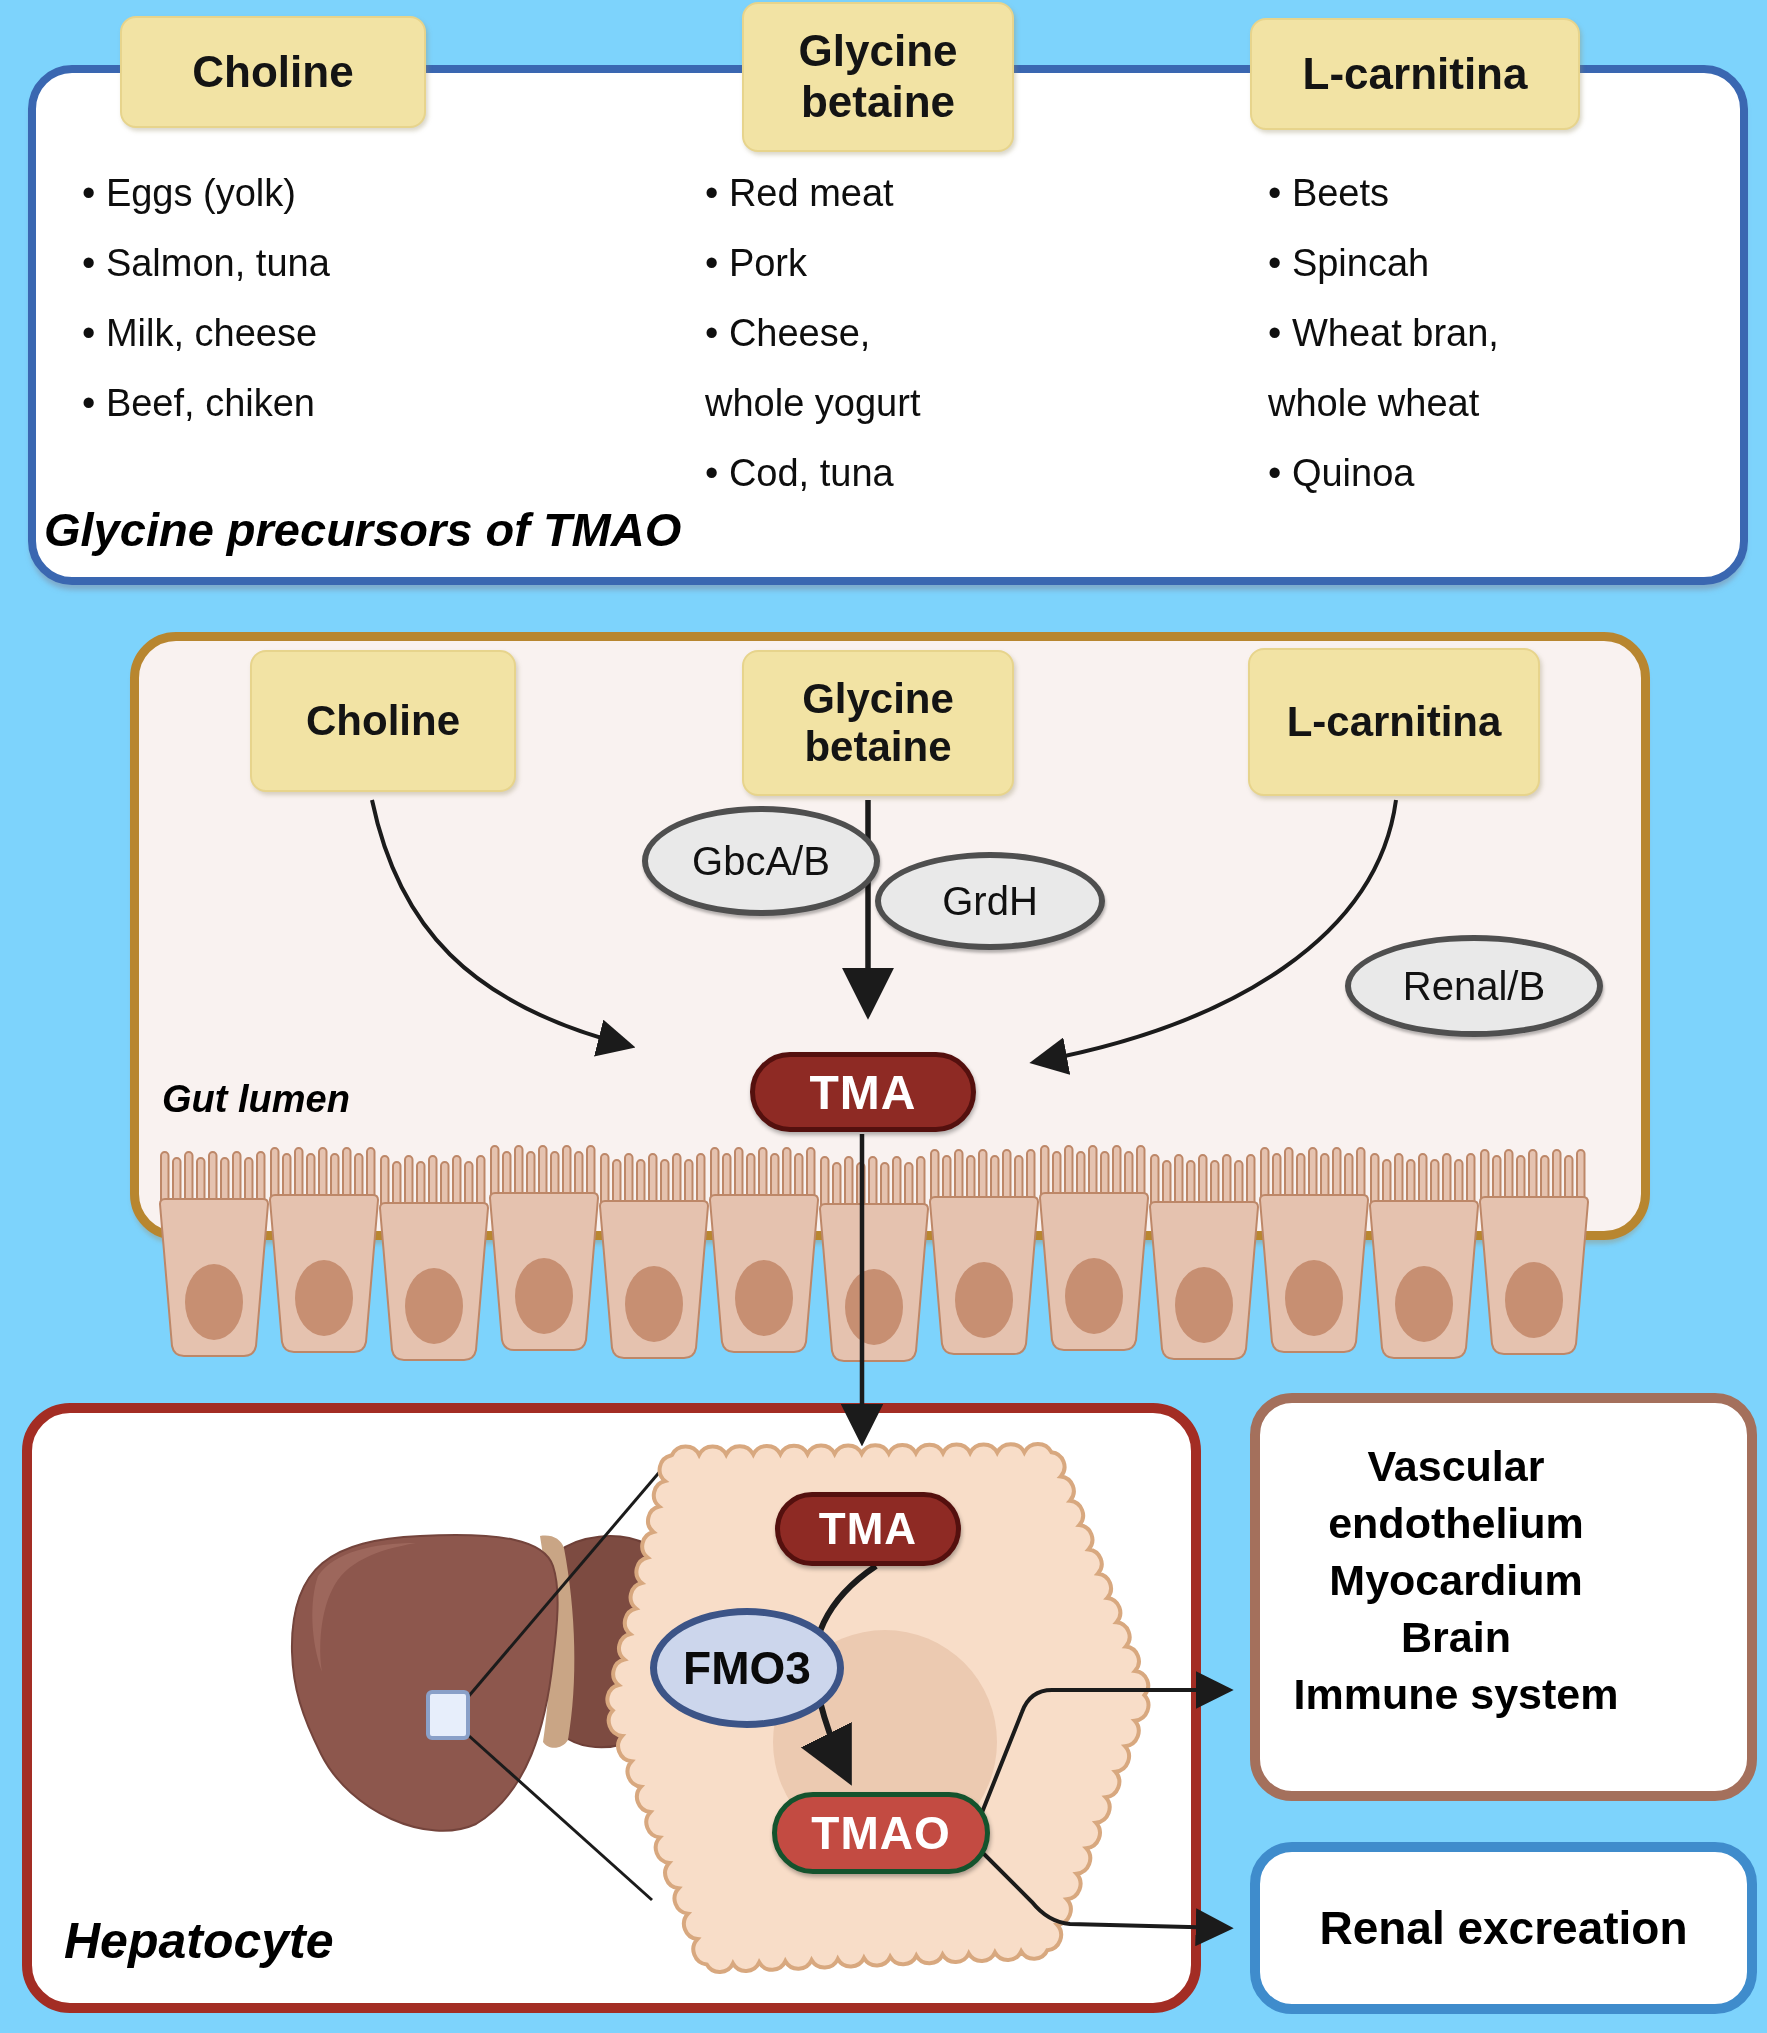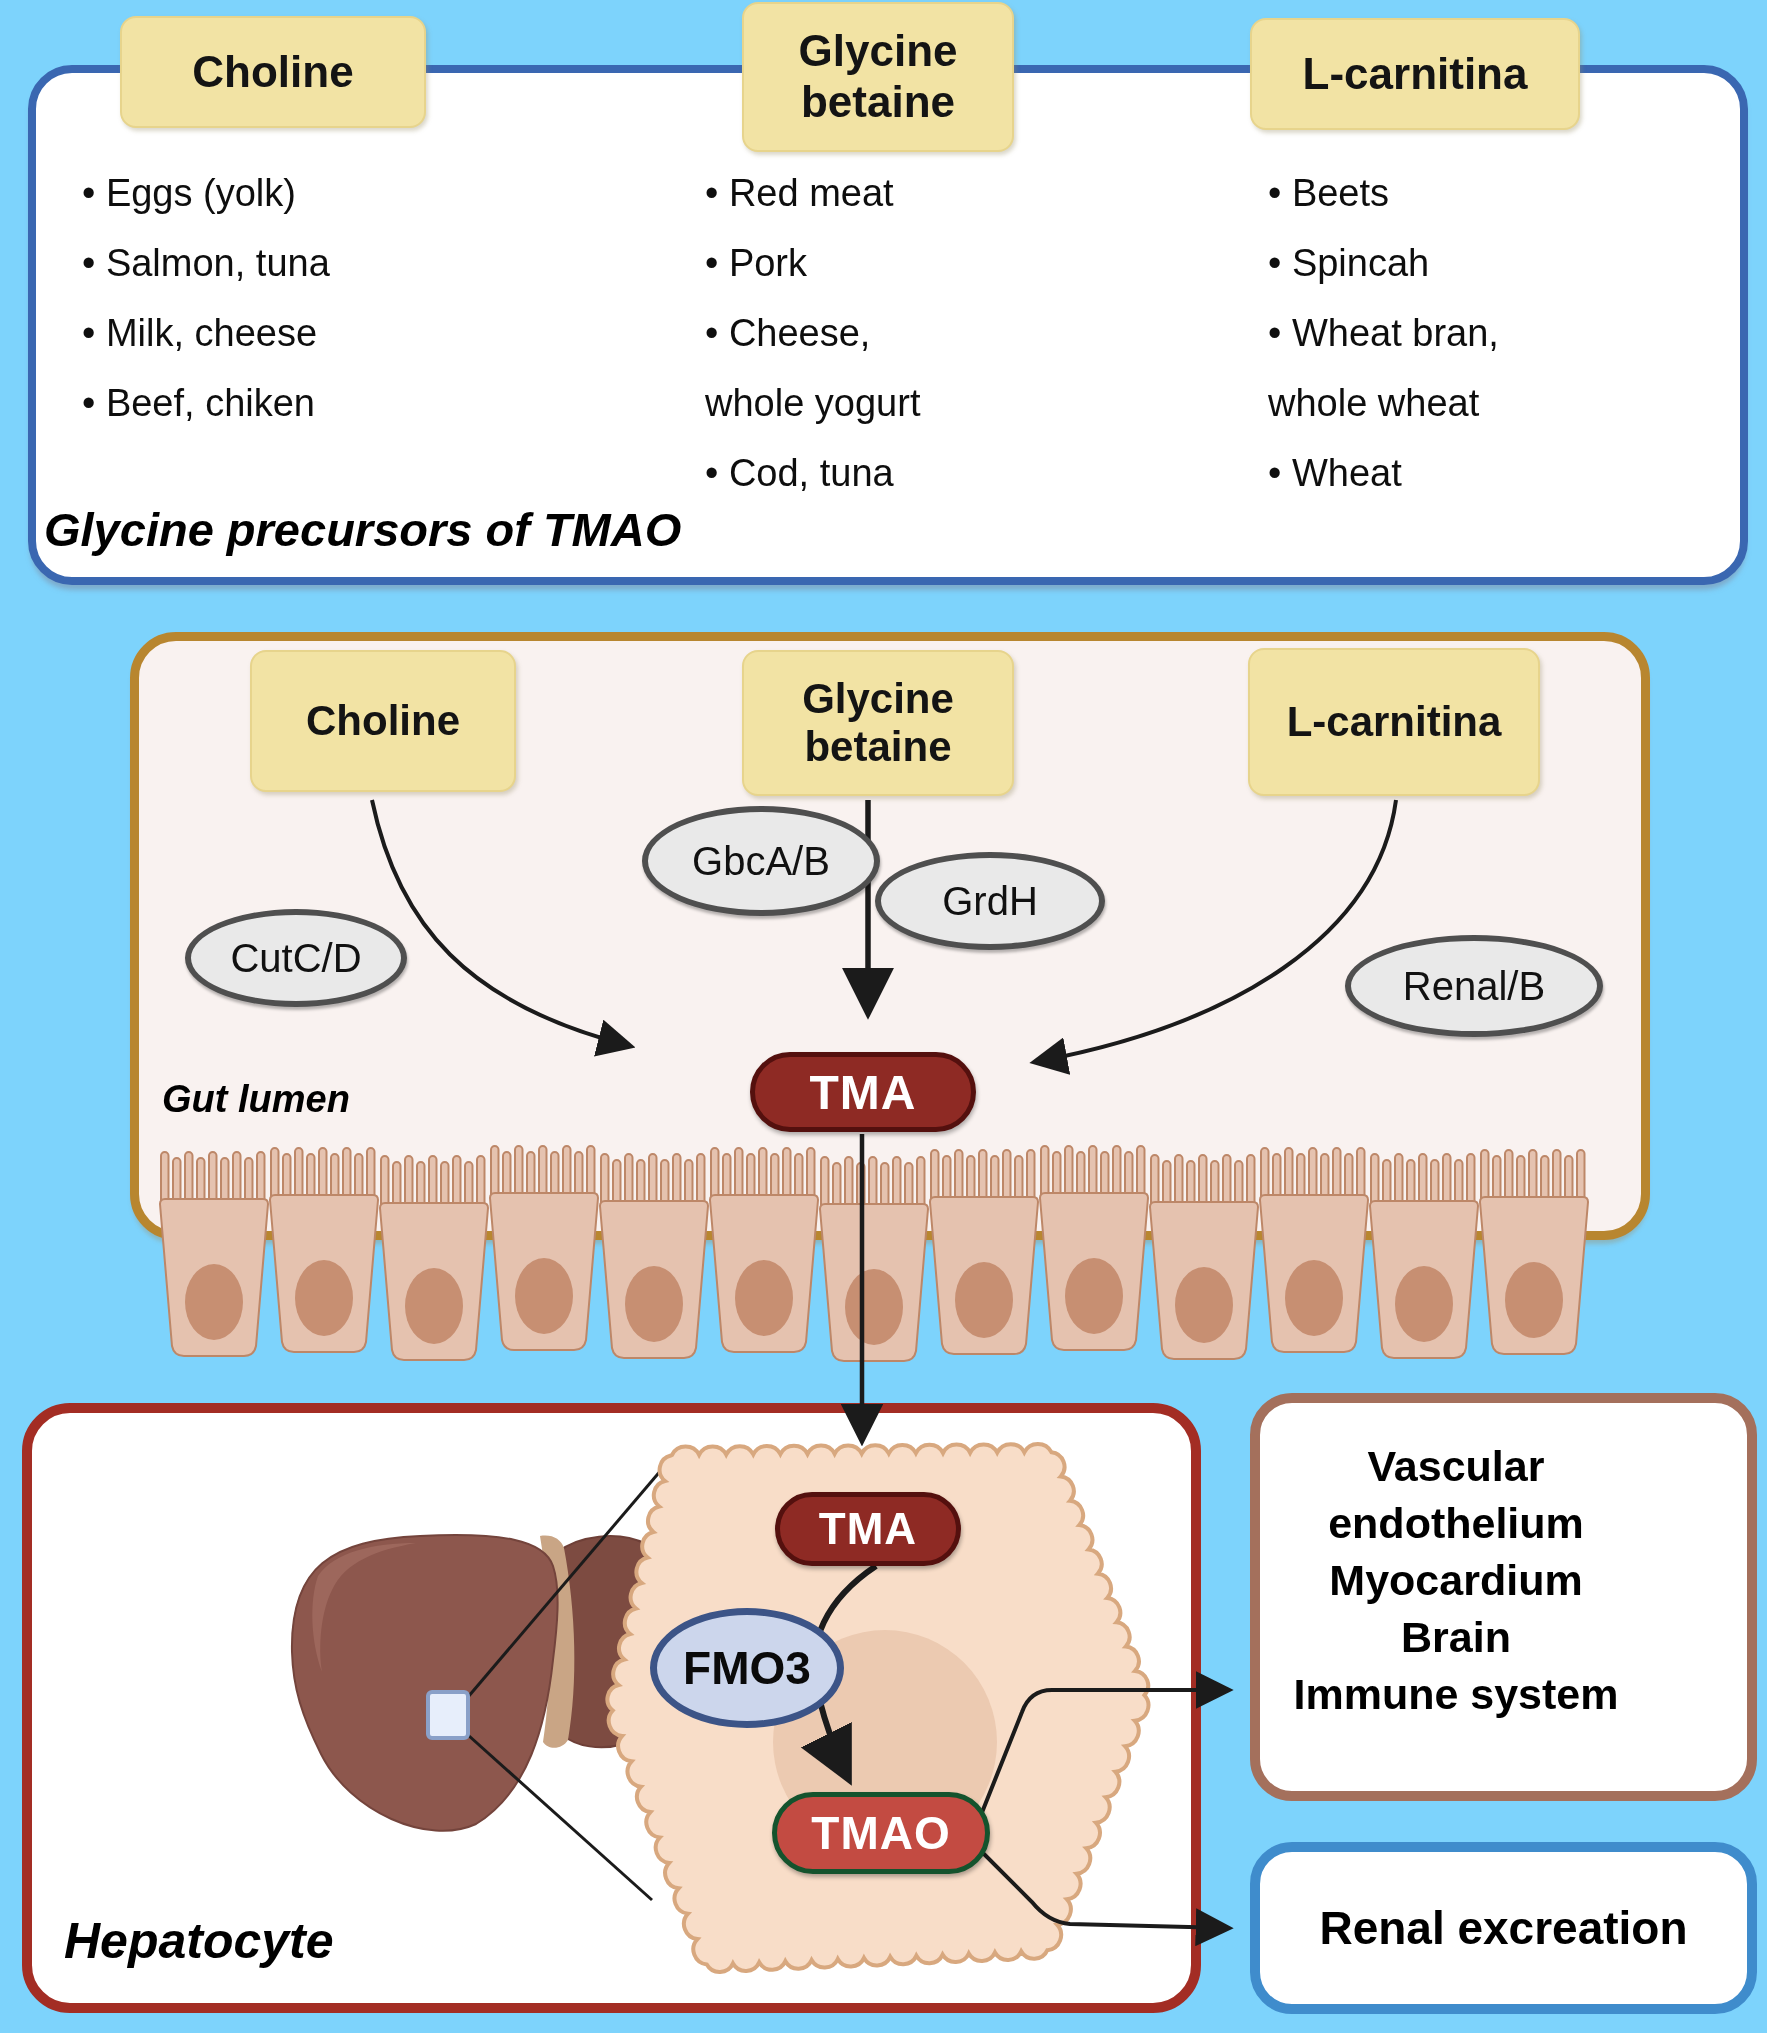--- a/index.html
+++ b/index.html
@@ -69,40 +69,37 @@
   <div class="food-col" style="left:705px;top:158px;width:272px;">
     <div class="food-item">Red meat</div>
     <div class="food-item">Pork</div>
     <div class="food-item">Cheese, whole yogurt</div>
     <div class="food-item">Cod, tuna</div>
   </div>
   <div class="food-col" style="left:1268px;top:158px;width:300px;">
     <div class="food-item">Beets</div>
     <div class="food-item">Spincah</div>
     <div class="food-item">Wheat bran, whole wheat</div>
-    <div class="food-item">Wheat</div>
+    <div class="food-item">Quinoa</div>
   </div>
 
   <div class="caption" style="left:44px;top:502px;font-size:47px;">Glycine precursors of TMAO</div>
 
   <div class="frame gut" style="left:130px;top:632px;width:1520px;height:608px;"></div>
 
   <div class="chip" style="left:250px;top:650px;width:266px;height:142px;font-size:42px;">
     <span>Choline</span>
   </div>
   <div class="chip" style="left:742px;top:650px;width:272px;height:146px;font-size:42px;padding:0 14px;">
     <span>Glycine betaine</span>
   </div>
   <div class="chip" style="left:1248px;top:648px;width:292px;height:148px;font-size:42px;">
     <span>L-carnitina</span>
   </div>
 
-  <div class="enzyme" style="left:185px;top:909px;width:222px;height:98px;">
-    <span>CutC/D</span>
-  </div>
   <div class="enzyme" style="left:642px;top:806px;width:238px;height:110px;">
     <span>GbcA/B</span>
   </div>
   <div class="enzyme" style="left:875px;top:852px;width:230px;height:98px;">
     <span>GrdH</span>
   </div>
   <div class="enzyme" style="left:1345px;top:935px;width:258px;height:102px;">
     <span>Renal/B</span>
   </div>
 

